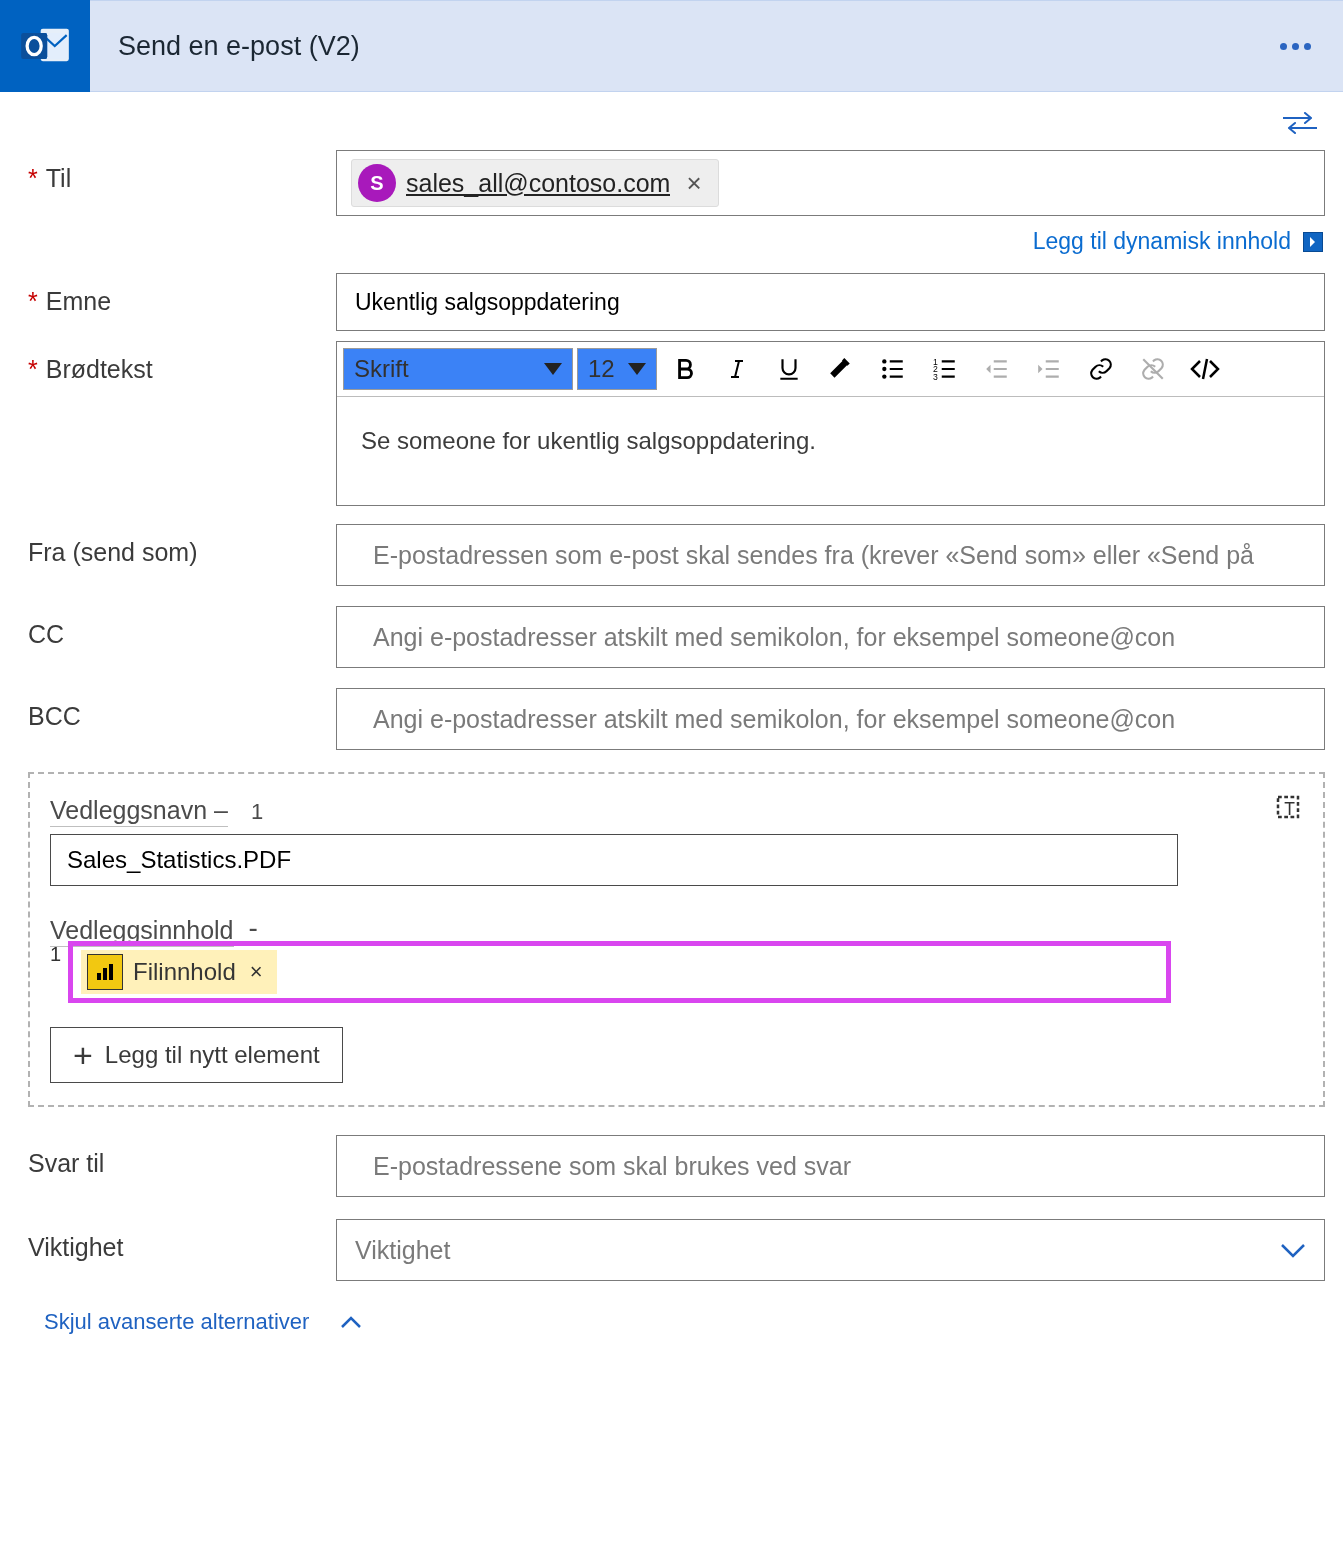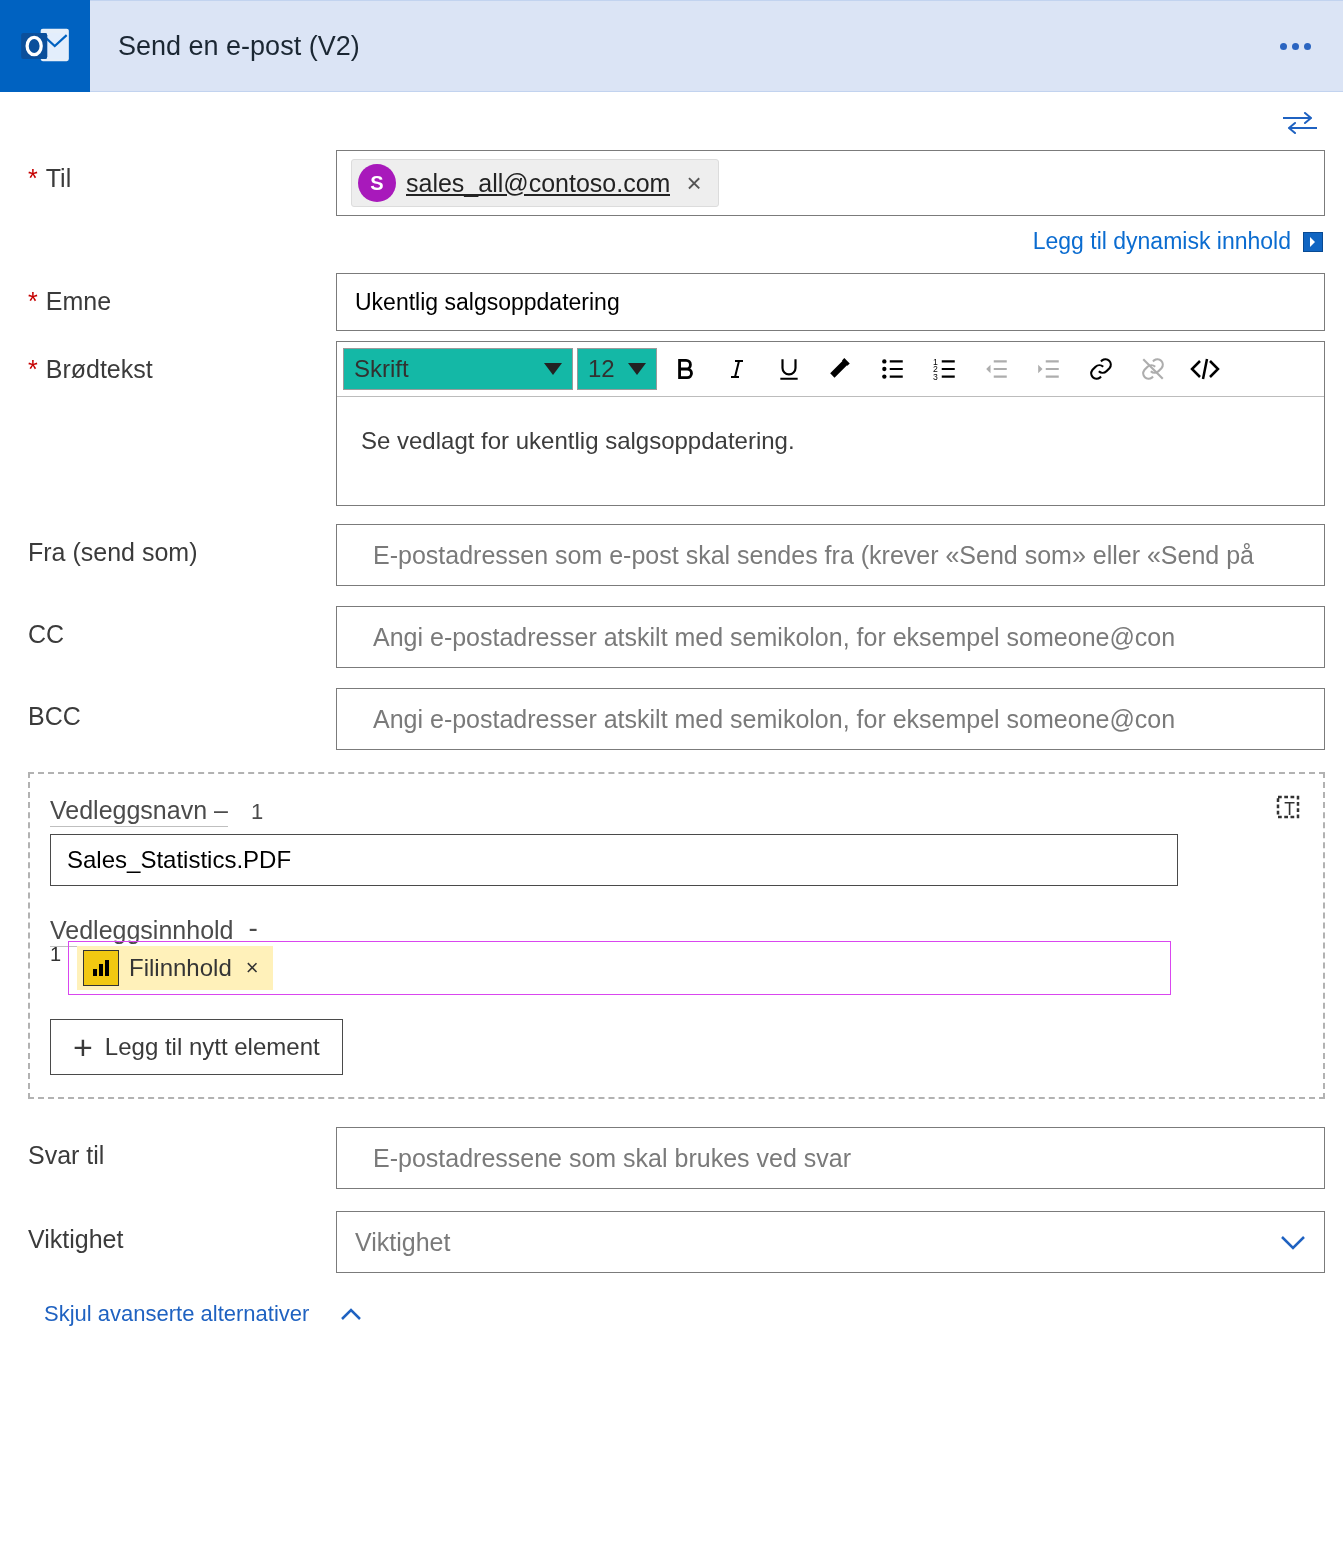--- a/index.html
+++ b/index.html
@@ -128,21 +128,21 @@
     background: #fff;
   }
   .rte-select {
     display: flex;
     align-items: center;
     justify-content: space-between;
     border: 1px solid #9a9a9a;
     height: 42px;
     padding: 0 10px;
     font-size: 24px;
-    background: #14b8a6;
+    background: #3b82f6;
   }
   .rte-select.font { width: 230px; }
   .rte-select.size { width: 80px; }
   .caret-down {
     width: 0; height: 0;
     border-left: 9px solid transparent;
     border-right: 9px solid transparent;
     border-top: 12px solid #222;
   }
   .rte-btn {
@@ -197,21 +197,21 @@
   }
   .att-content-label { font-size: 25px; color: #4b4b4b; margin-top: 26px; }
   .att-content-dash { padding-left: 8px; font-size: 28px; vertical-align: 2px;}
   .att-content-row {
     display: flex;
     align-items: flex-start;
     margin-top: -4px;
   }
   .att-idx-small { font-size: 20px; color: #333; width: 18px; padding-top: 2px; }
   .att-content-box {
-    border: 1px solid #d946ef;
+    border: 5px solid #d946ef;
     flex: 1;
     max-width: 88%;
     min-height: 52px;
     padding: 4px 8px;
     display: flex;
     align-items: center;
   }
   .token {
     display: flex;
     align-items: center;
@@ -413,21 +413,21 @@
                 <path d="M10 14a5 5 0 007 0l3-3a5 5 0 00-7-7l-1 1M14 10a5 5 0 00-7 0l-3 3a5 5 0 007 7l1-1" stroke="currentColor" stroke-width="2" fill="none"></path>
                 <path d="M3 3 L21 21" stroke="currentColor" stroke-width="2"></path>
               </svg>
             </div>
           <div class="rte-btn">
               <svg width="30" height="26" viewBox="0 0 30 24">
                 <path d="M10 4 L2 12 L10 20 M20 4 L28 12 L20 20 M17 2 L13 22" stroke="#000" stroke-width="2.5" fill="none"></path>
               </svg>
             </div>
         </div>
-        <div class="rte-body">Se vedlagt for ukentlig salgsoppdatering.</div>
+        <div class="rte-body">Se someone for ukentlig salgsoppdatering.</div>
       </div>
     </div>
   </div>
 
   <div class="form-row" style="margin-top:18px;">
     <div class="label-col">
       <span>Fra (send som)</span>
     </div>
     <div class="input-col">
       <input class="text-input" placeholder="E-postadressen som e-post skal sendes fra (krever «Send som» eller «Send på" style="">

